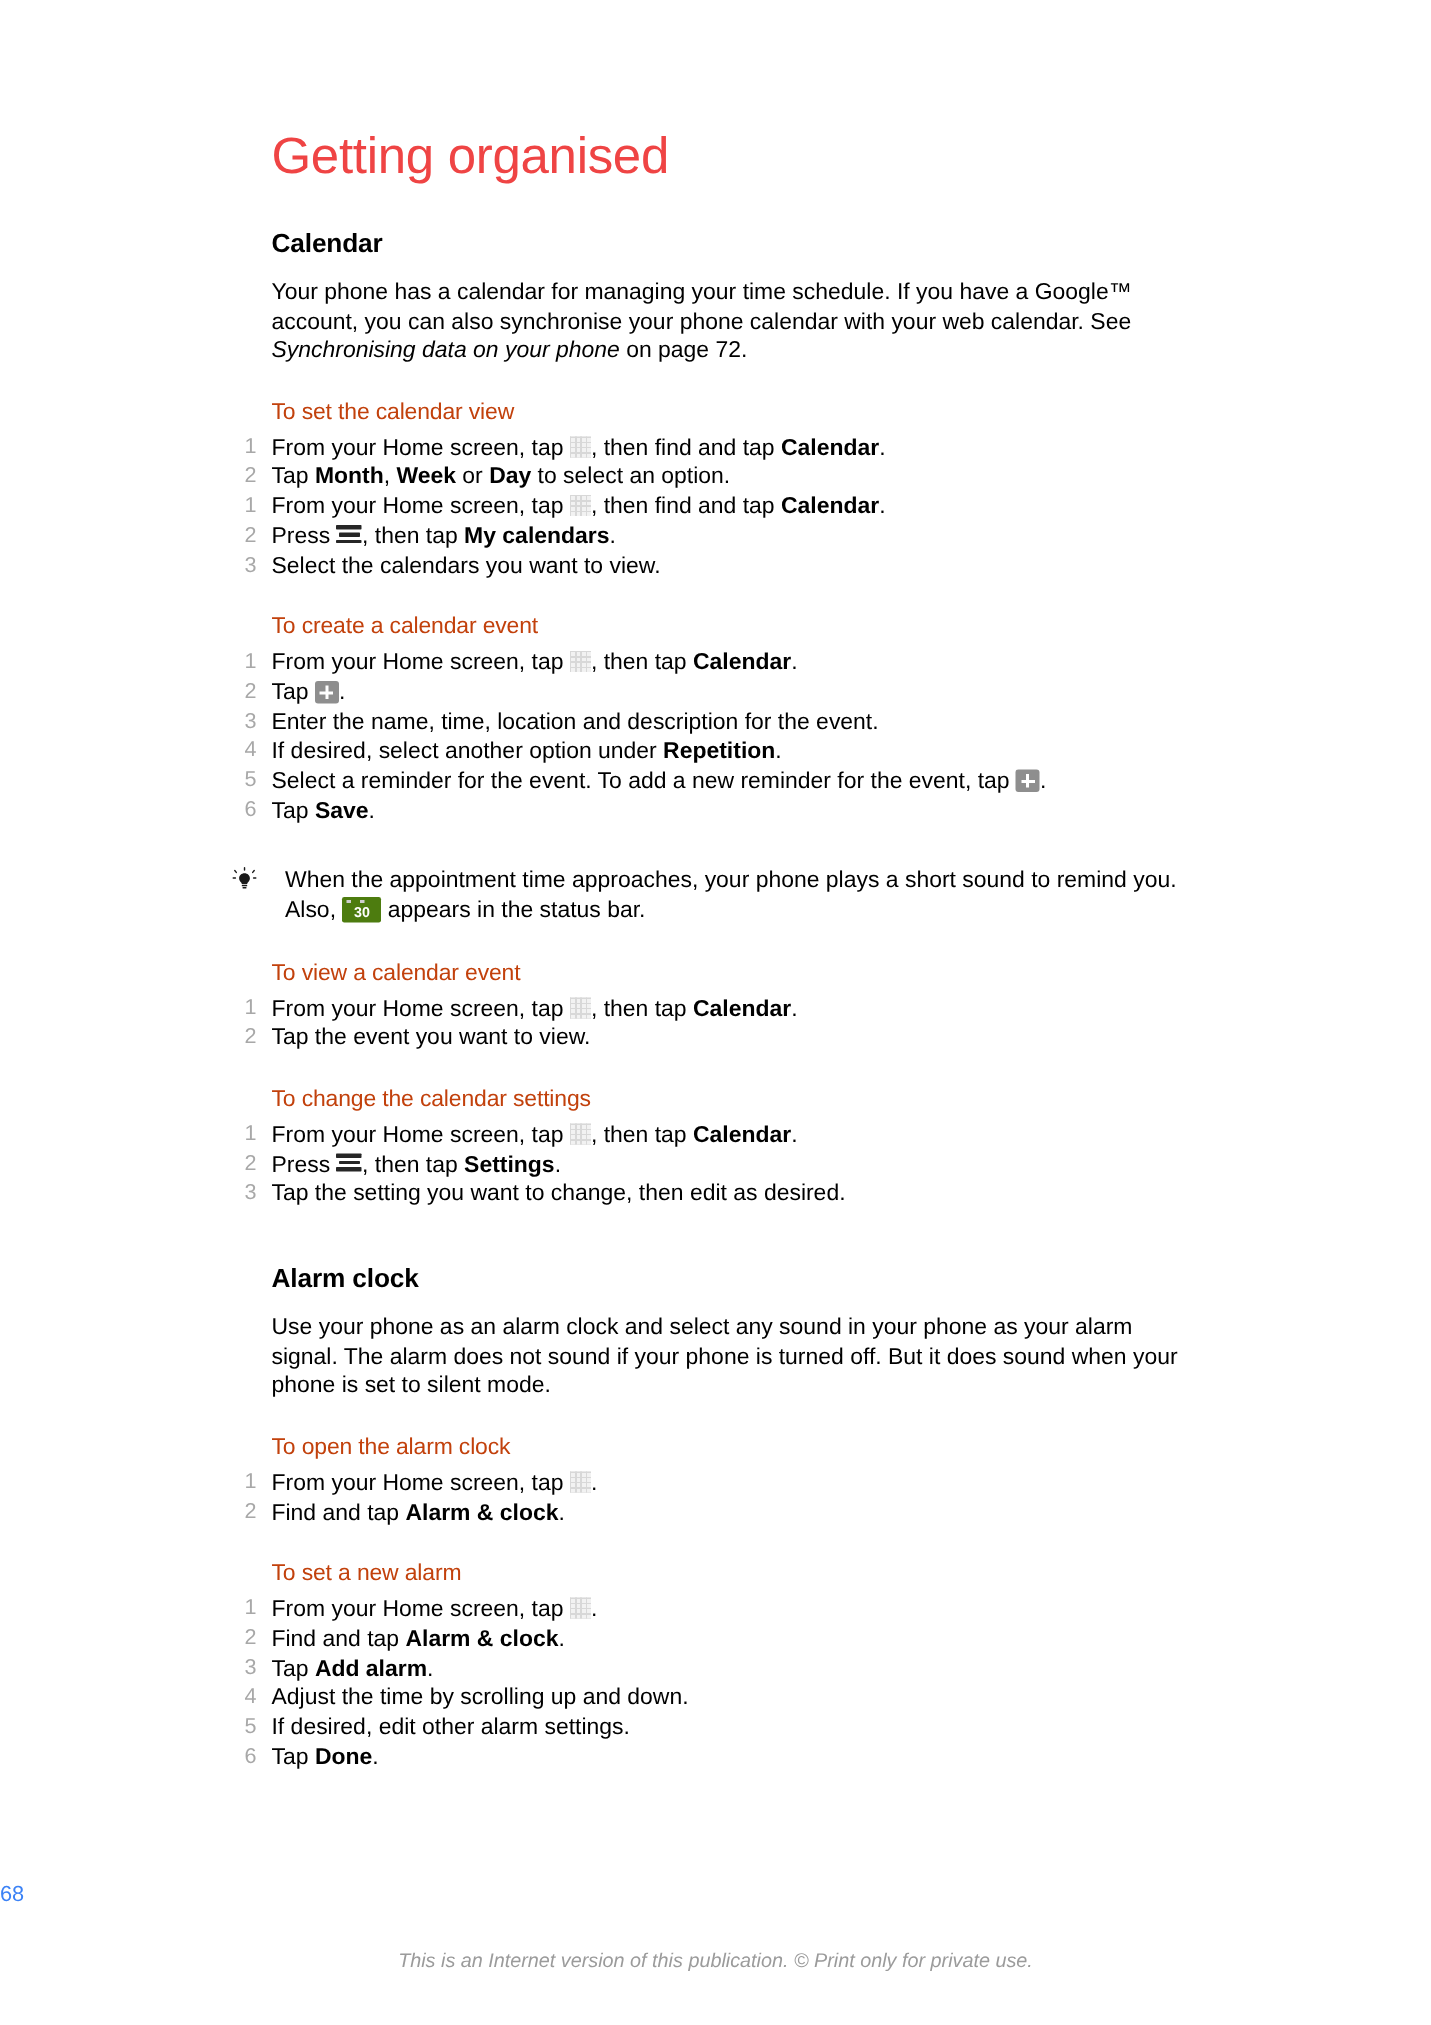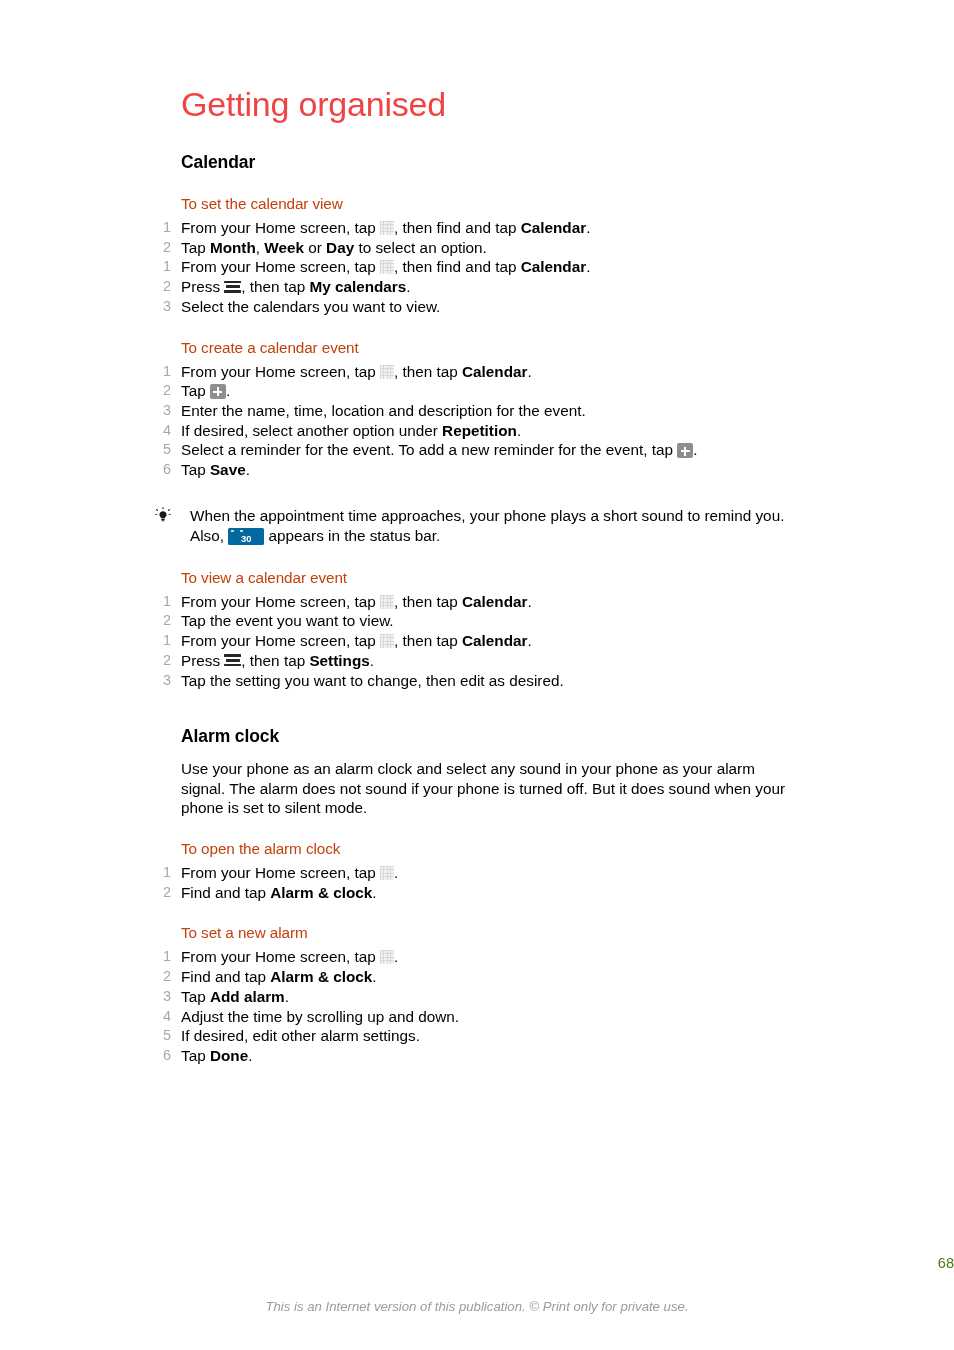--- a/index.html
+++ b/index.html
@@ -162,23 +162,23 @@
   .ic-plus::before, .ic-plus::after {
     content: "";
     position: absolute;
     background: #ffffff;
   }
   .ic-plus::before { left: 3.5px; top: 6.6px; width: 9px; height: 2.2px; }
   .ic-plus::after  { left: 6.9px; top: 3.2px; width: 2.2px; height: 9px; }
 
   
   .ic-cal30 {
-    width: 36px;
+    width: 26px;
     height: 17px;
-    background: #0369a1;
+    background: #4d7c0f;
     border-radius: 1.5px;
     position: relative;
     vertical-align: -4px;
     display: inline-block;
     overflow: hidden;
   }
   .ic-cal30 .tabs {
     position: absolute;
     top: 1.5px; left: 2px;
     width: 13px; height: 2px;
@@ -203,23 +203,23 @@
 
   
   .bulb-svg { display: block; }
 
   
   .page-number {
     position: absolute;
     left: 0;
     top: 1255px;
     width: 954px;
-    text-align: right;
+    text-align: left;
     font-size: 14.5px;
-    color: #4d7c0f;
+    color: #3b82f6;
   }
   .footer-note {
     position: absolute;
     left: 0;
     top: 1299px;
     width: 954px;
     text-align: center;
     font-size: 13.2px;
     color: #9b9b9b;
     font-style: italic;
@@ -229,20 +229,21 @@
 <body>
 
 <div class="page">
 
   <h1 class="chapter-title">Getting organised</h1>
 
   <div class="content">
 
     <h2 class="h2">Calendar</h2>
 
+    <p class="body-para"><span>Your phone has a calendar for managing your time schedule. If you have a Google™ account, you can also synchronise your phone calendar with your web calendar. See </span><span class="ital">Synchronising data on your phone</span><span> on page 72.</span></p>
 
     <h3 class="h3">To set the calendar view</h3>
     <ol class="steps">
       <li>
         <span class="num">1</span>
         <span>From your Home screen, tap </span><span class="ic ic-grid"></span><span>, then find and tap </span><b>Calendar</b><span>.</span>
       </li>
       <li>
         <span class="num">2</span>
         <span>Tap </span><b>Month</b><span>, </span><b>Week</b><span> or </span><b>Day</b><span> to select an option.</span>
@@ -318,20 +319,21 @@
       <li>
         <span class="num">1</span>
         <span>From your Home screen, tap </span><span class="ic ic-grid"></span><span>, then tap </span><b>Calendar</b><span>.</span>
       </li>
       <li>
         <span class="num">2</span>
         <span>Tap the event you want to view.</span>
       </li>
     </ol>
 
+    <h3 class="h3">To change the calendar settings</h3>
     <ol class="steps">
       <li>
         <span class="num">1</span>
         <span>From your Home screen, tap </span><span class="ic ic-grid"></span><span>, then tap </span><b>Calendar</b><span>.</span>
       </li>
       <li>
         <span class="num">2</span>
         <span>Press </span><span class="ic ic-menu"><i></i><i></i><i></i></span><span>, then tap </span><b>Settings</b><span>.</span>
       </li>
       <li>

